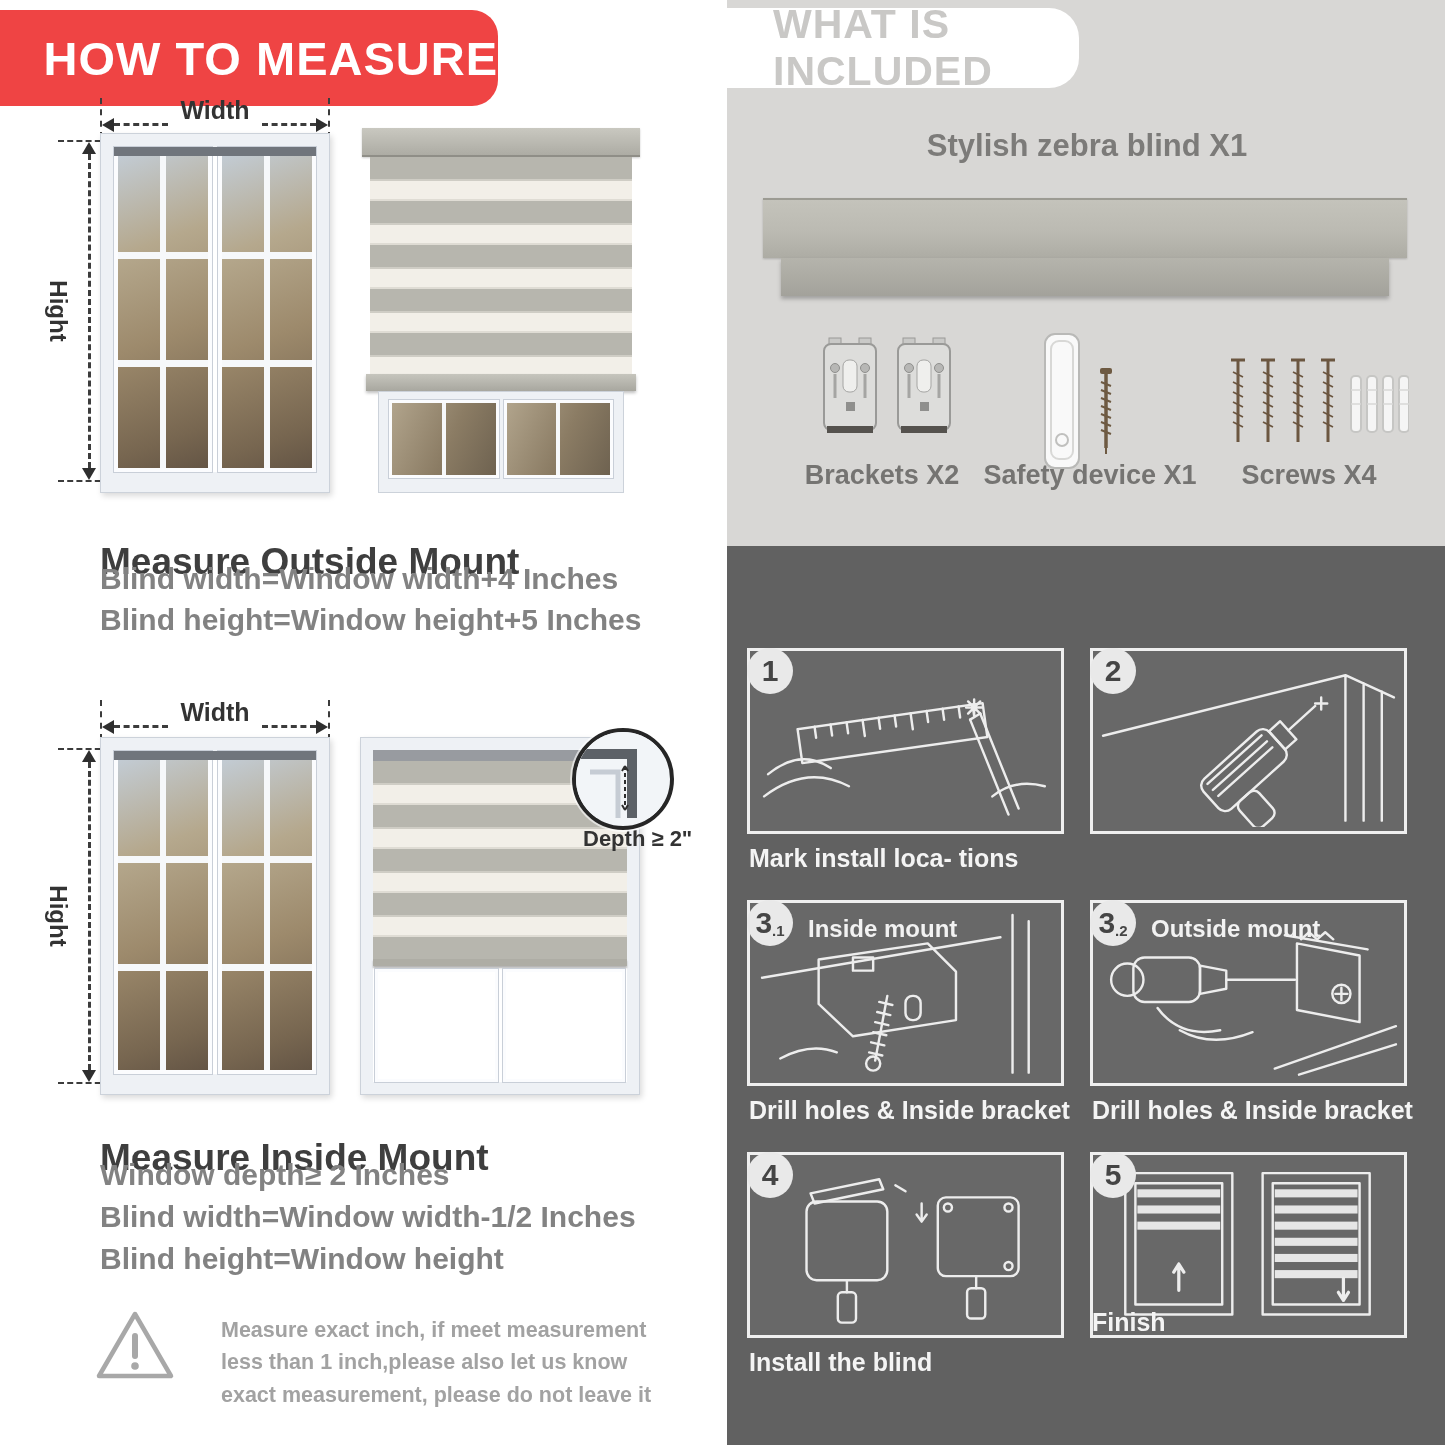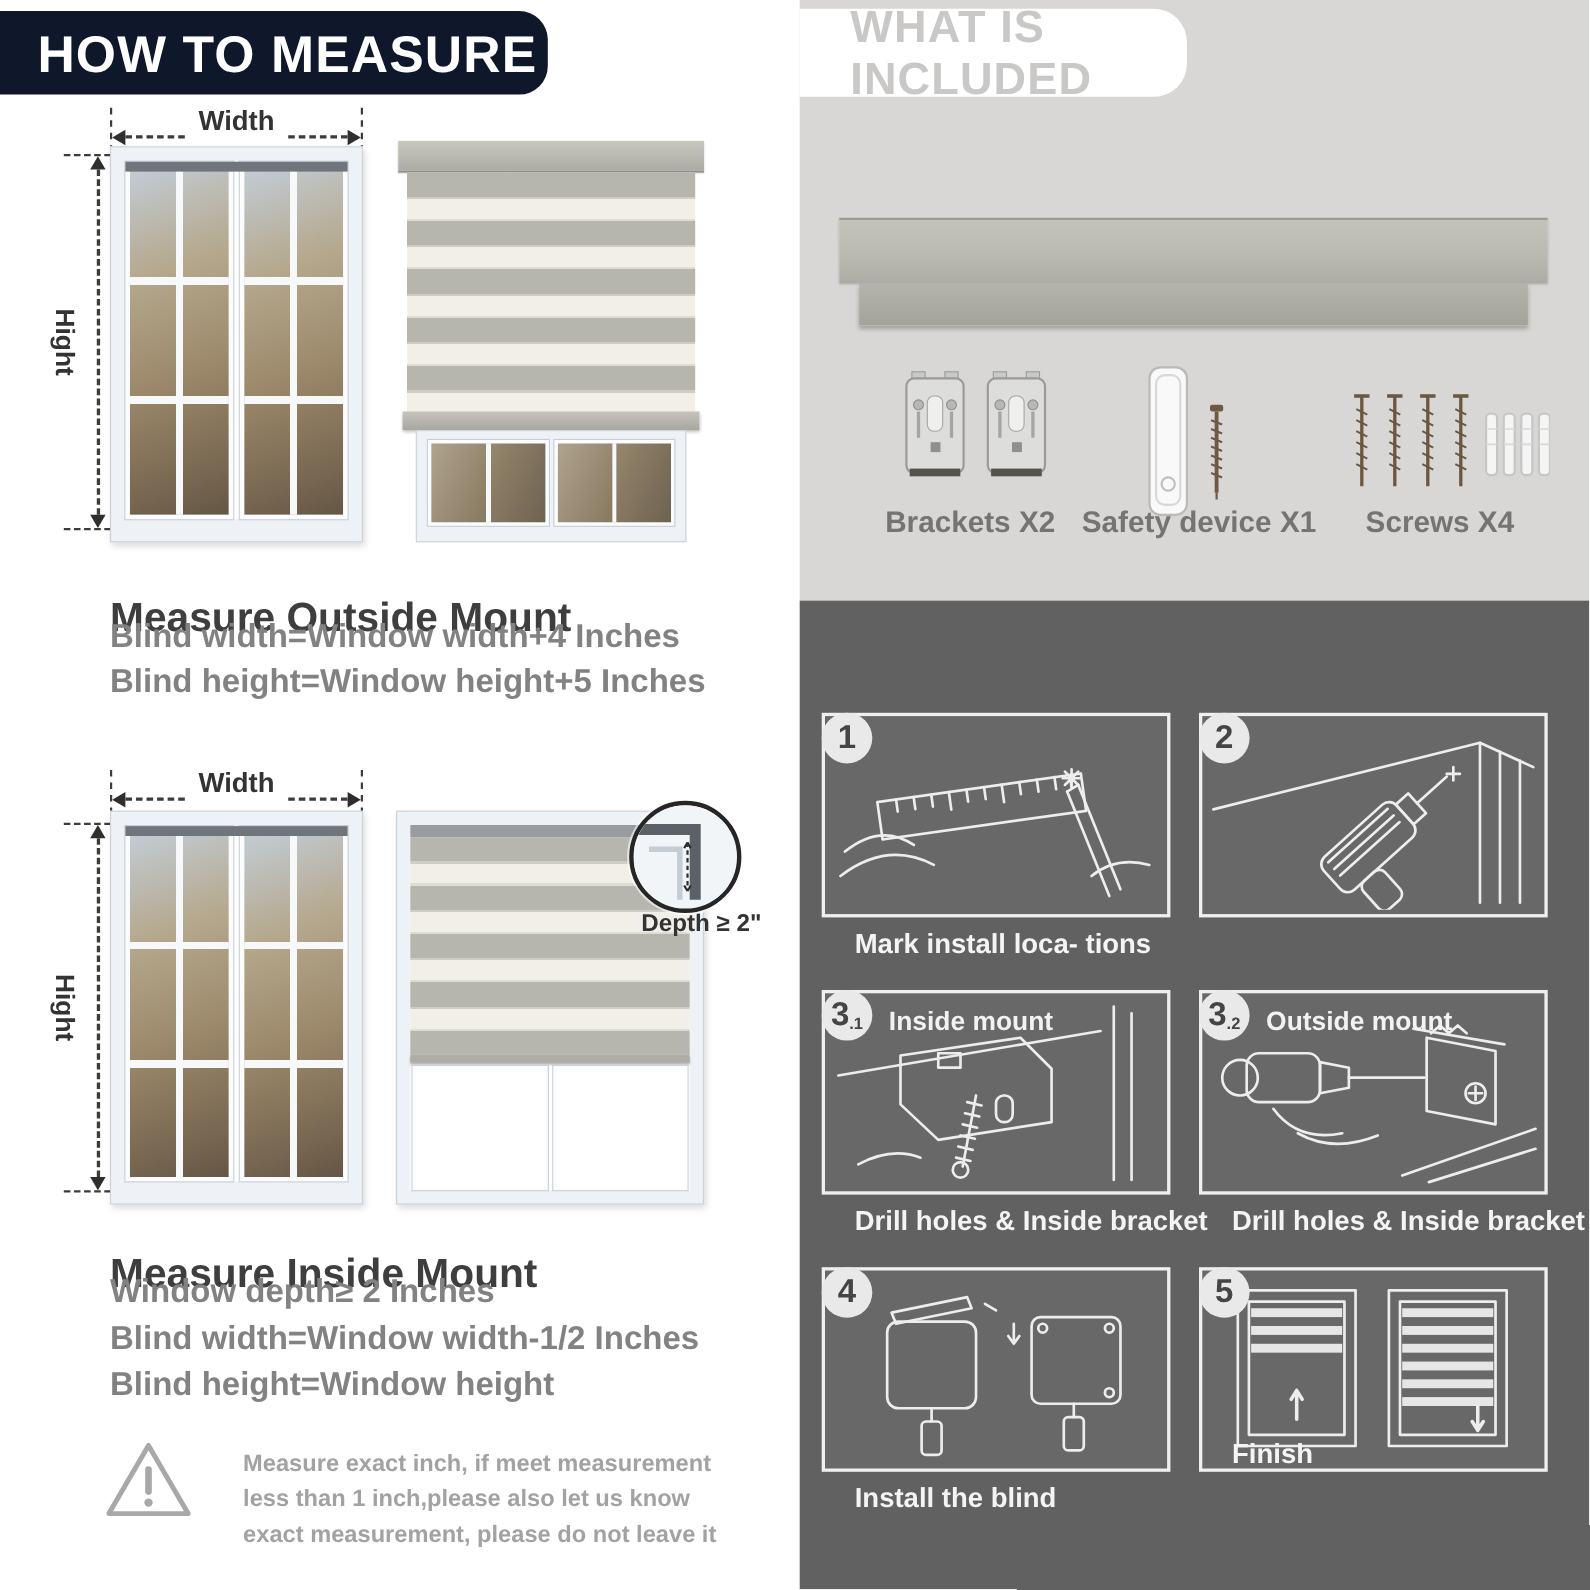--- a/index.html
+++ b/index.html
@@ -1,22 +1,22 @@
 <!DOCTYPE html>
 <html><head>
 <meta charset="utf-8">
 <style>
   html,body{margin:0;padding:0;background:#ffffff;}
   .page{position:relative;width:1445px;height:1445px;background:#ffffff;overflow:hidden;
         font-family:"Liberation Sans", sans-serif;}
   .abs{position:absolute;}
 
   
-  .banner-gray{position:absolute;left:0;top:10px;width:498px;height:76px;background:#0f172a;
-               border-radius:0 26px 26px 0;display:flex;align-items:center;}
+  .banner-gray{position:absolute;left:0;top:10px;width:498px;height:96px;background:#ef4444;
+               border-radius:0 26px 26px 0;display:flex;align-items:center;justify-content:flex-end;}
   .banner-gray span{color:#ffffff;font-size:47px;font-weight:bold;letter-spacing:1px;padding-left:34px;}
 
   .sec-heading{position:absolute;left:100px;color:#3e3e3e;font-size:37px;font-weight:bold;}
   .sec-line{position:absolute;left:100px;color:#828282;font-size:30px;font-weight:bold;}
 
   
   .window{position:absolute;background:#eef1f5;border:1px solid #ccd2da;box-sizing:border-box;
           padding:13px 13px 20px 13px;box-shadow:2px 3px 6px rgba(0,0,0,.15);}
   .glass{position:relative;width:100%;height:100%;display:flex;gap:6px;background:#ffffff;}
   .casement{flex:1;border:4px solid #fbfcfe;outline:1px solid #c9cfd8;box-sizing:border-box;
@@ -104,21 +104,21 @@
   .iom-banner{position:absolute;left:0;top:10px;width:422px;height:78px;background:#ffffff;
       border-radius:0 30px 30px 0;display:flex;align-items:center;}
   .iom-banner span{color:#3c3c3c;font-size:39px;font-weight:bold;letter-spacing:.5px;padding-left:32px;}
 
   .step-box{position:absolute;width:317px;height:186px;border:3px solid #efefef;background:#686868;box-sizing:border-box;}
   .badge{position:absolute;top:-3px;left:-3px;width:46px;height:46px;border-radius:50%;background:#e9e9e9;
       display:flex;align-items:center;justify-content:center;z-index:3;}
   .badge .n{color:#454545;font-size:30px;font-weight:bold;}
   .badge .sub{color:#454545;font-size:15px;font-weight:bold;position:relative;top:7px;}
   .inbox-label{position:absolute;left:58px;top:12px;color:#f2f2f2;font-size:24px;font-weight:bold;z-index:3;}
-  .step-caption{position:absolute;width:330px;color:#f4f4f4;font-size:25px;font-weight:bold;margin-left:28px;}
+  .step-caption{position:absolute;width:330px;color:#f4f4f4;font-size:25px;font-weight:bold;}
   .step-art{position:absolute;inset:4px;}
 </style>
 </head>
 <body>
 
 <div class="page">
 
   <section>
 
     <div class="banner-gray">
@@ -241,20 +241,21 @@
     </div>
   </section>
 
   <div class="right-col">
 
     <section class="panel-light">
       <div class="wi-banner">
         <span>WHAT IS INCLUDED</span>
       </div>
 
+      <div class="stylish-label">Stylish zebra blind X1</div>
 
       <div class="headrail">
         <div class="bar1"></div>
         <div class="bar2"></div>
       </div>
 
       <svg class="abs" style="left:92px;top:336px;" width="62" height="104" viewBox="0 0 62 104">
         <rect x="10" y="2" width="12" height="8" fill="#c9c9c7" stroke="#9a9a98"></rect>
         <rect x="40" y="2" width="12" height="8" fill="#c9c9c7" stroke="#9a9a98"></rect>
         <rect x="5" y="8" width="52" height="86" rx="7" fill="#dddddb" stroke="#9a9a98" stroke-width="2"></rect>

